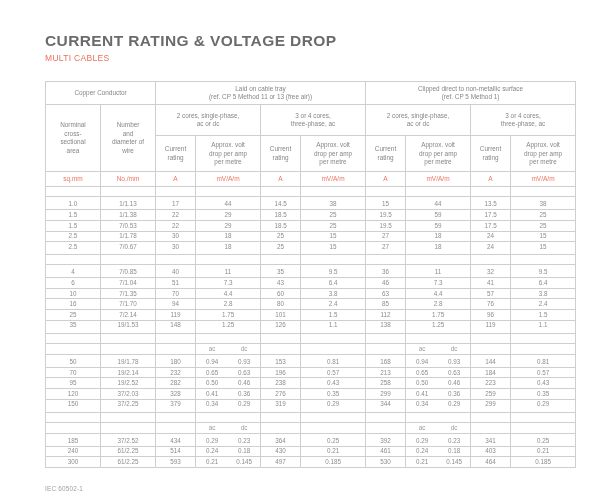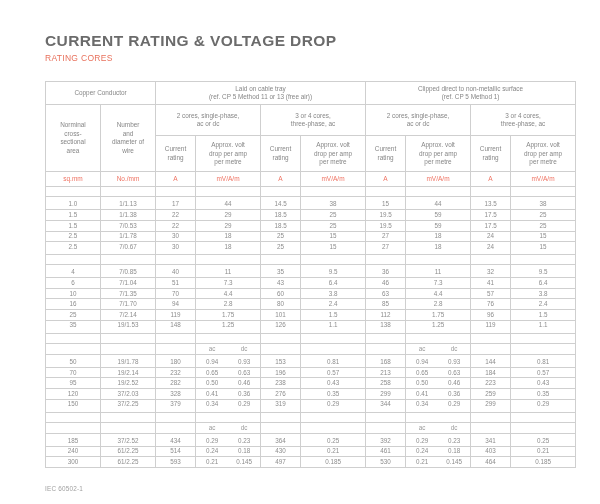--- a/index.html
+++ b/index.html
@@ -144,21 +144,21 @@
     color: #9f9f9f;
     letter-spacing: 0.2px;
   }
 </style>
 </head>
 <body>
 
 <div class="page">
 
   <h1 class="title-main">CURRENT RATING &amp; VOLTAGE DROP</h1>
-  <h3 class="title-sub2">RATING CORES</h3>
+  <h3 class="title-sub2">MULTI CABLES</h3>
 
   <div class="tbl-wrap">
     <table class="spec">
       <colgroup>
         <col style="width:55px">
         <col style="width:55px">
         <col style="width:40px">
         <col style="width:65px">
         <col style="width:40px">
         <col style="width:65px">

